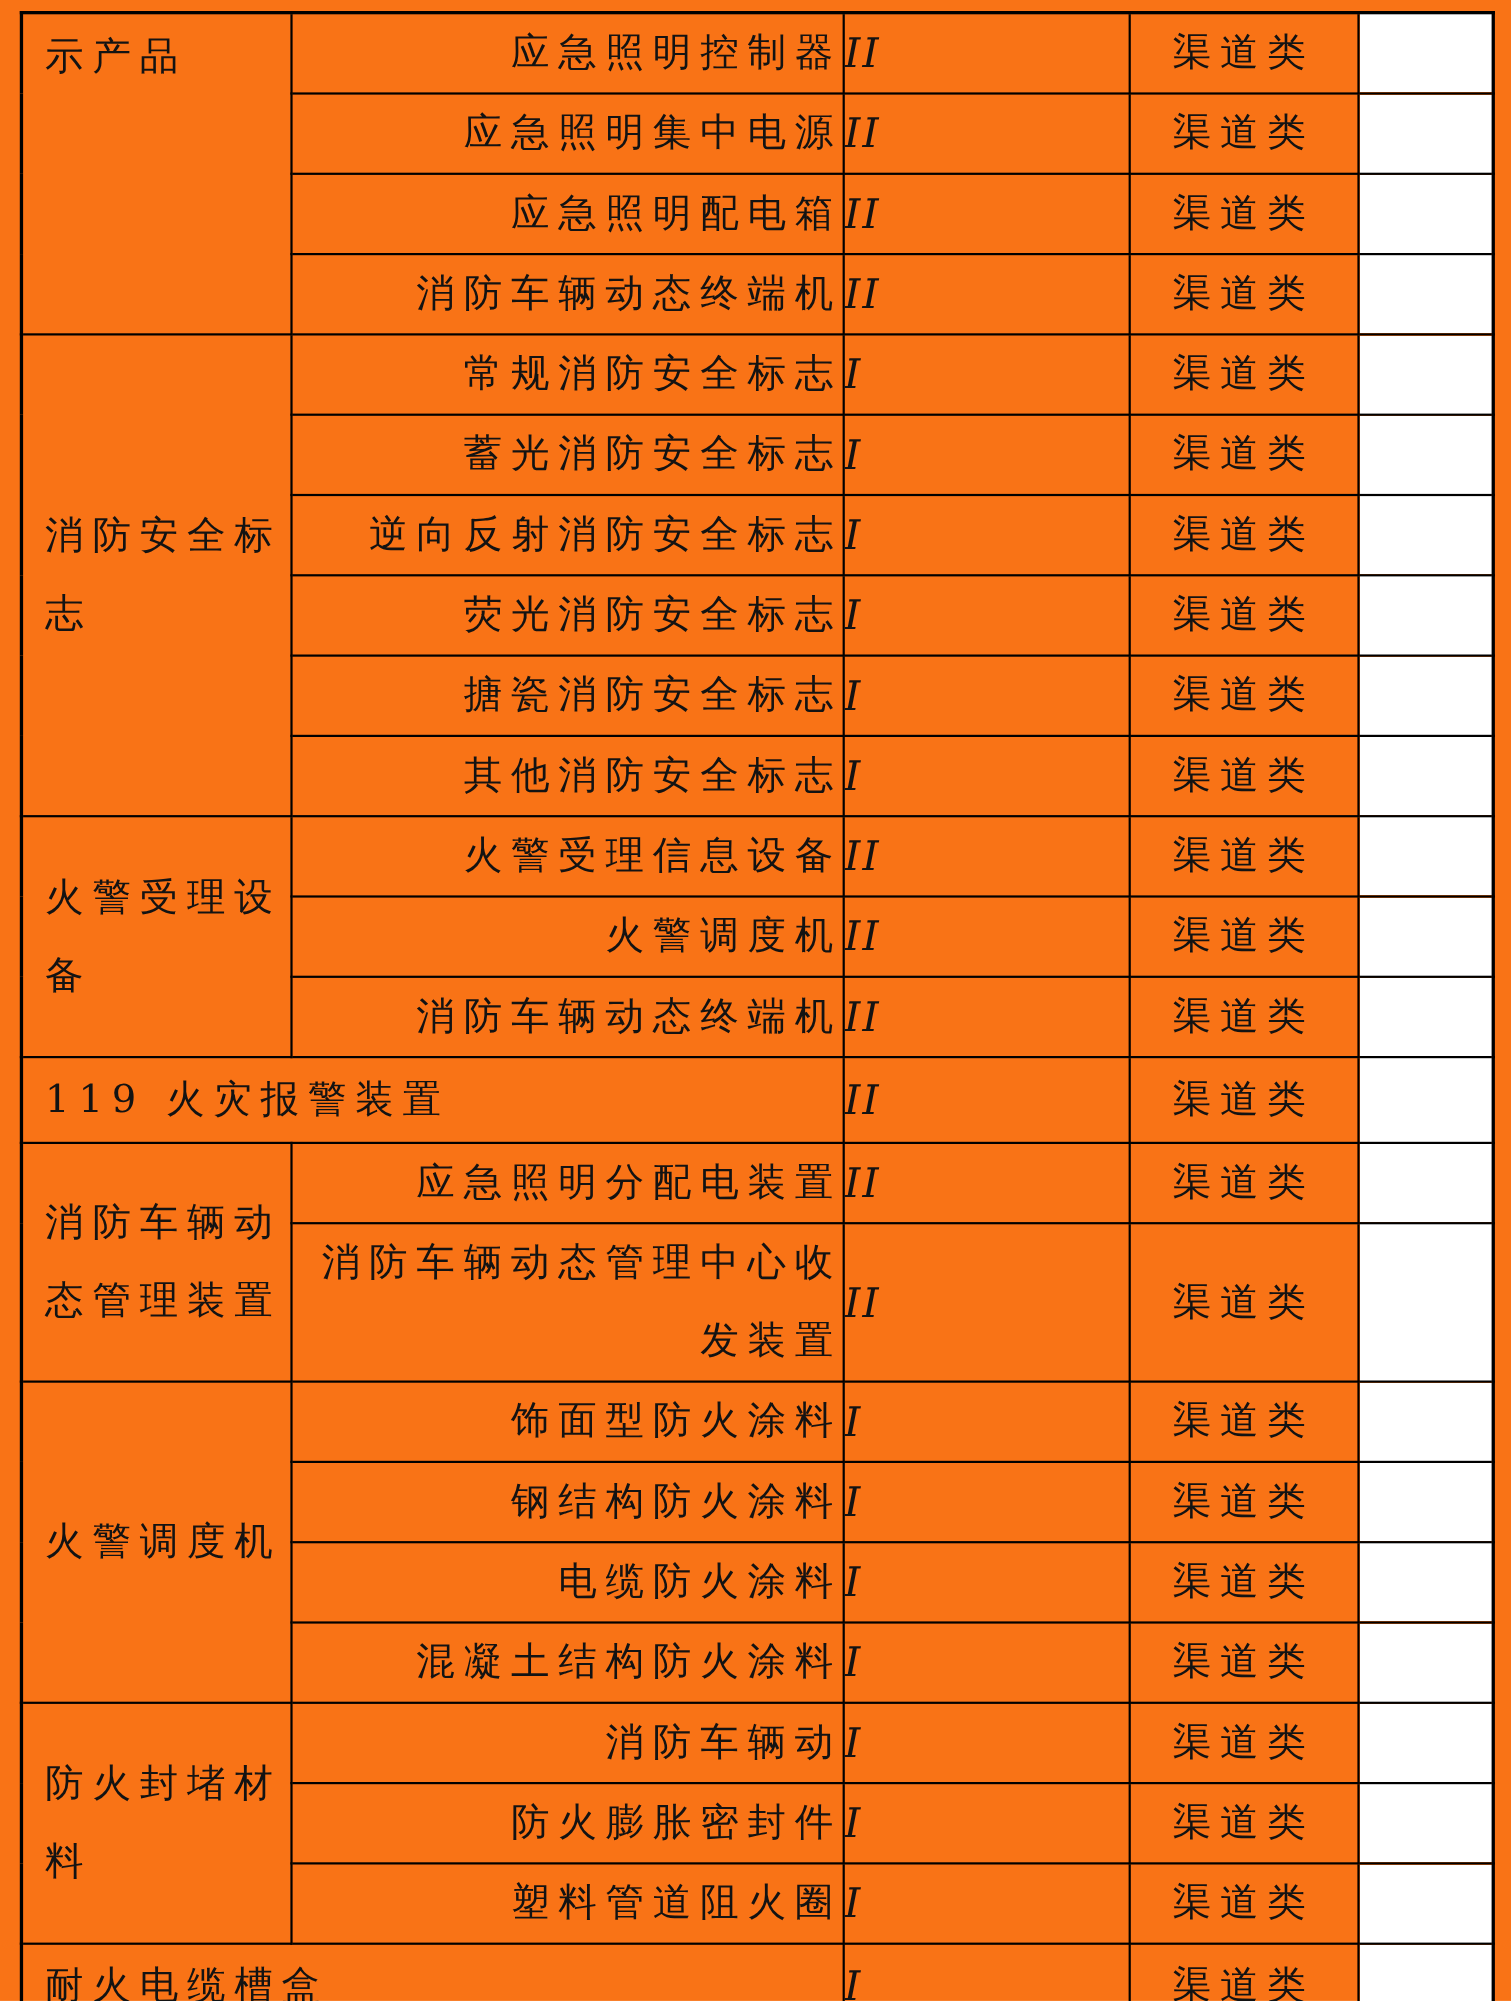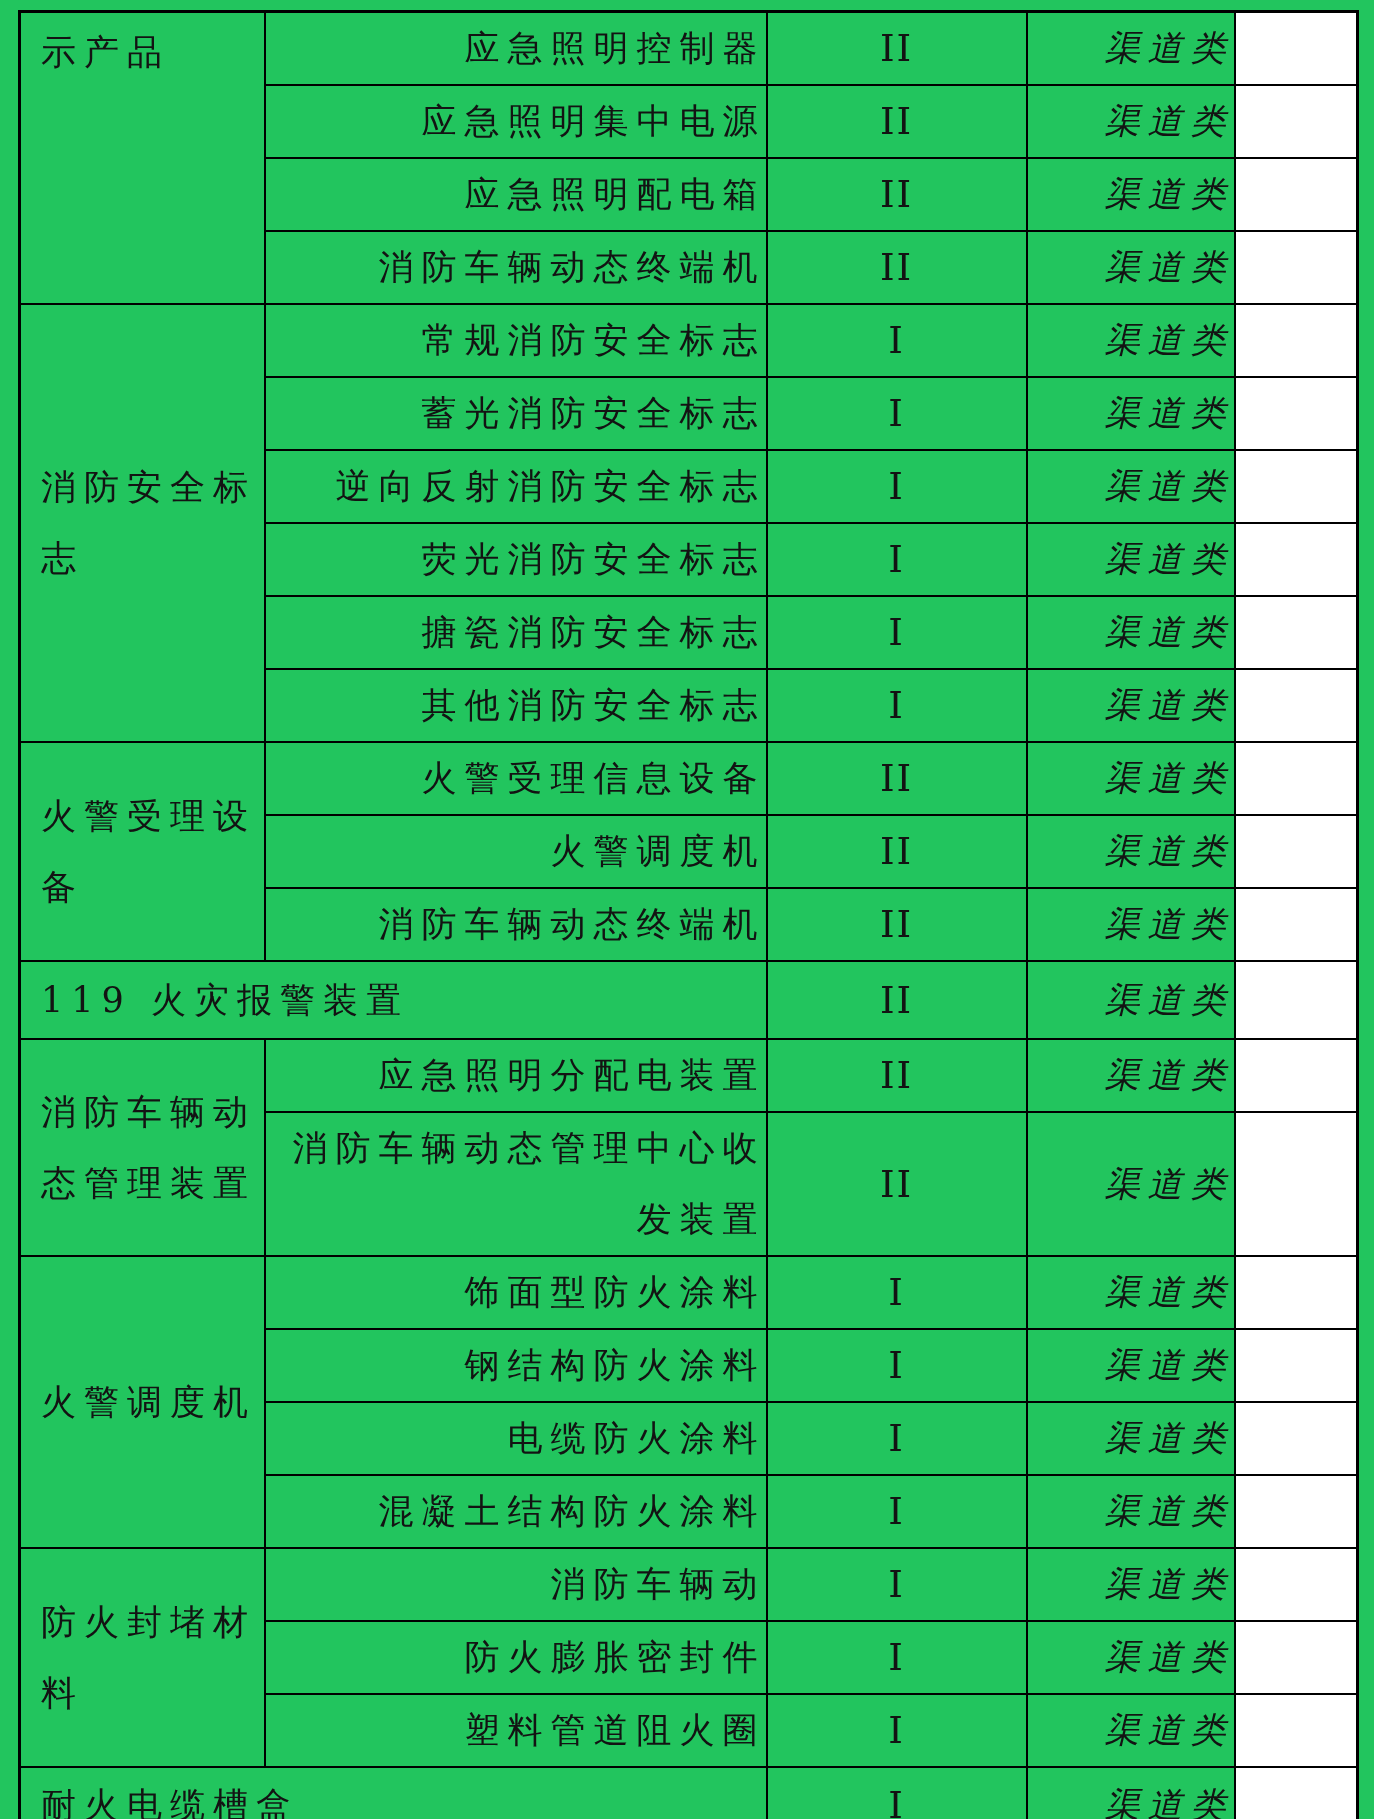--- a/index.html
+++ b/index.html
@@ -4,21 +4,21 @@
 <style>
   html, body {
     margin: 0;
     padding: 0;
     background: #ffffff;
   }
   #page {
     position: relative;
     width: 1374px;
     height: 1819px;
-    background: #22c55e;
+    background: #f97316;
     font-family: "DejaVu Serif", "Liberation Serif", serif;
     color: #131313;
     overflow: hidden;
   }
   table.doc-table {
     position: absolute;
     left: 18px;
     top: 10px;
     width: 1338px;
     border-collapse: collapse;
@@ -50,29 +50,29 @@
   }
   td.product-cell {
     padding-left: 16px;
     text-align: right;
   }
   td.merged-cell {
     padding-left: 20px;
     text-align: left;
   }
   td.class-cell {
-    text-align: center;
+    text-align: left;
     font-size: 37px;
     letter-spacing: 2px;
     white-space: nowrap;
+    font-style: italic;
   }
   td.type-cell {
-    text-align: right;
+    text-align: center;
     white-space: nowrap;
-    font-style: italic;
   }
   td.remark-cell {
     background: #ffffff;
   }
 </style>
 </head>
 <body>
 
 <div id="page">
   <table class="doc-table">

